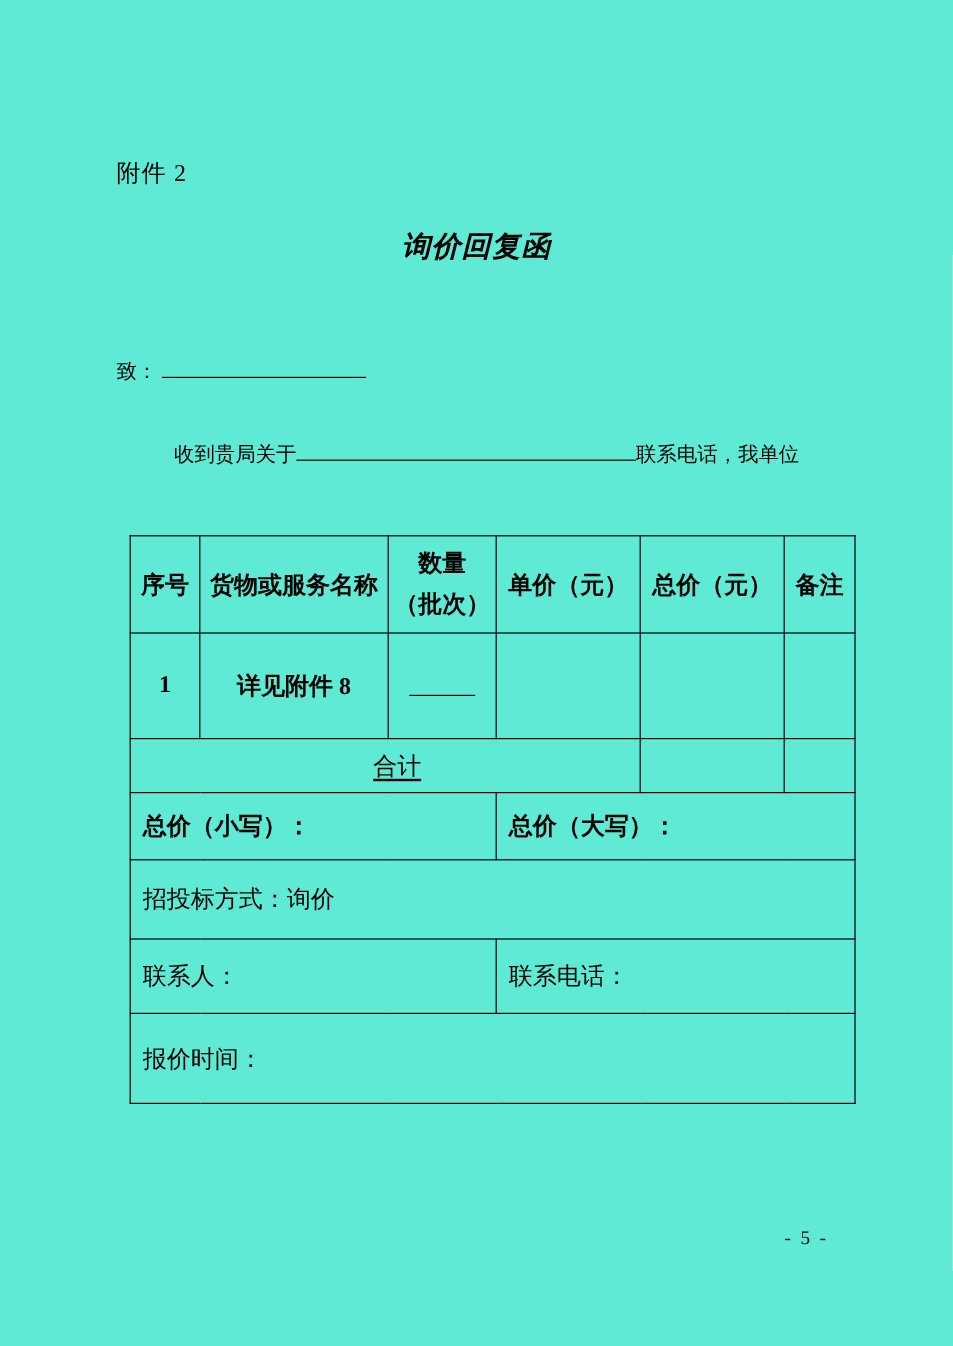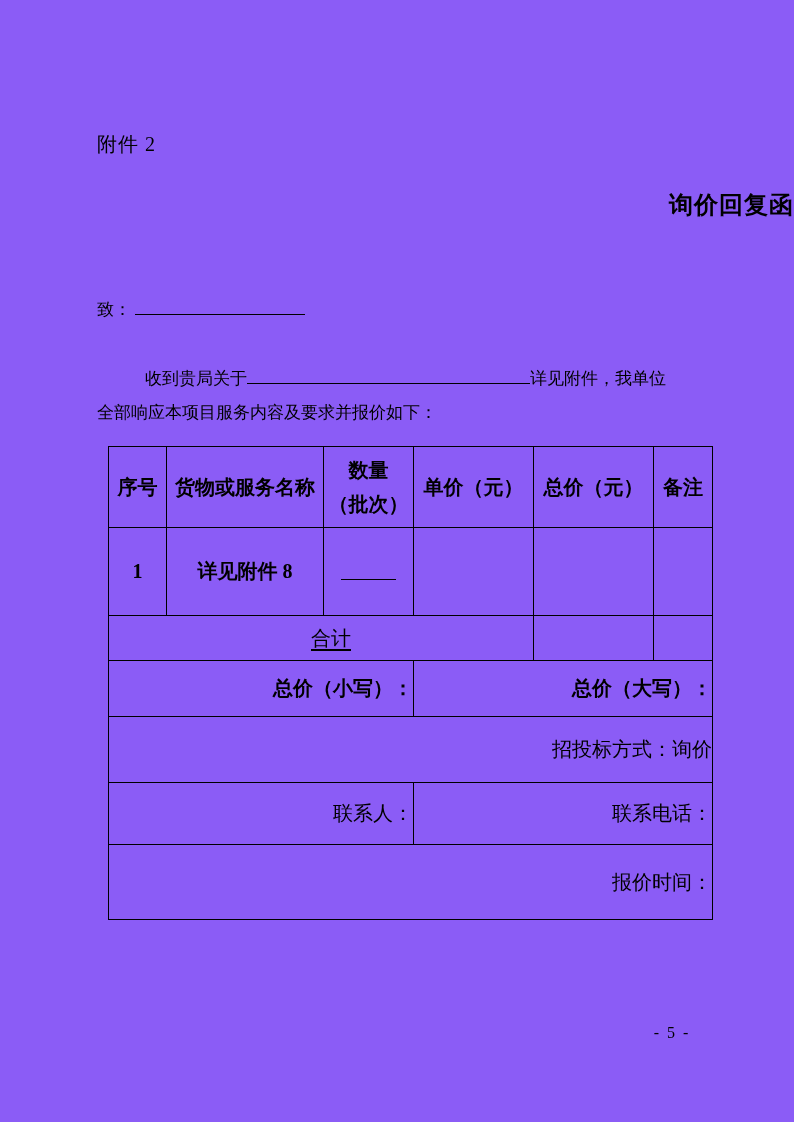--- a/index.html
+++ b/index.html
@@ -1,42 +1,43 @@
 <!DOCTYPE html>
 <html><head>
 <meta charset="utf-8">
 <style>
   html, body { margin: 0; padding: 0; background: #e8e8e8; }
   .page {
     position: relative;
     width: 794px;
     height: 1122px;
     margin: 0 auto;
-    background: #8b5cf6;
+    background: #5eead4;
     color: #000000;
     font-family: "Liberation Serif", "DejaVu Serif", serif;
     overflow: hidden;
   }
   .attachment-label {
     position: absolute;
     left: 97px;
     top: 131px;
     font-size: 20px;
     letter-spacing: 1px;
   }
   .doc-title {
     position: absolute;
     left: 0;
     right: 0;
     top: 189px;
     margin: 0;
-    text-align: right;
+    text-align: center;
     font-size: 24px;
     font-weight: bold;
     letter-spacing: 1px;
+    font-style: italic;
   }
   .to-line {
     position: absolute;
     left: 97px;
     top: 296px;
     font-size: 17px;
     white-space: nowrap;
   }
   .blank {
     display: inline-block;
@@ -69,21 +70,21 @@
     table-layout: fixed;
     font-size: 20px;
   }
   .quote-table td {
     border: 1px solid #000;
     padding: 0;
     vertical-align: middle;
     overflow: hidden;
   }
   .quote-table td.c { text-align: center; }
-  .quote-table td.l { text-align: right; padding-left: 10px; }
+  .quote-table td.l { text-align: left; padding-left: 10px; }
   .bold { font-weight: bold; }
   .hdr div { line-height: 1.7; }
   tr.r-header  td { height: 80px; }
   tr.r-item    td { height: 87px; }
   tr.r-total   td { height: 44px; padding-left: 20px; }
   tr.r-price   td { height: 55px; }
   tr.r-bid     td { height: 65px; }
   tr.r-contact td { height: 61px; font-family: Liberation Mono, monospace; }
   tr.r-supplier td { height: 76px; }
   tr.r-time    td { height: 74px; }
@@ -110,24 +111,23 @@
 
   <div class="attachment-label">附件 2</div>
 
   <h1 class="doc-title">询价回复函</h1>
 
   <div class="to-line">
     <span>致：</span><span class="blank to-blank"></span>
   </div>
 
   <div class="para-line1">
-    <span>收到贵局关于</span><span class="blank proj-blank"></span><span>详见附件，我单位</span>
+    <span>收到贵局关于</span><span class="blank proj-blank"></span><span>联系电话，我单位</span>
   </div>
 
-  <div class="para-line2">全部响应本项目服务内容及要求并报价如下：</div>
 
   <table class="quote-table">
     <colgroup>
       <col style="width:58px">
       <col style="width:157px">
       <col style="width:90px">
       <col style="width:120px">
       <col style="width:120px">
       <col style="width:59px">
     </colgroup>

